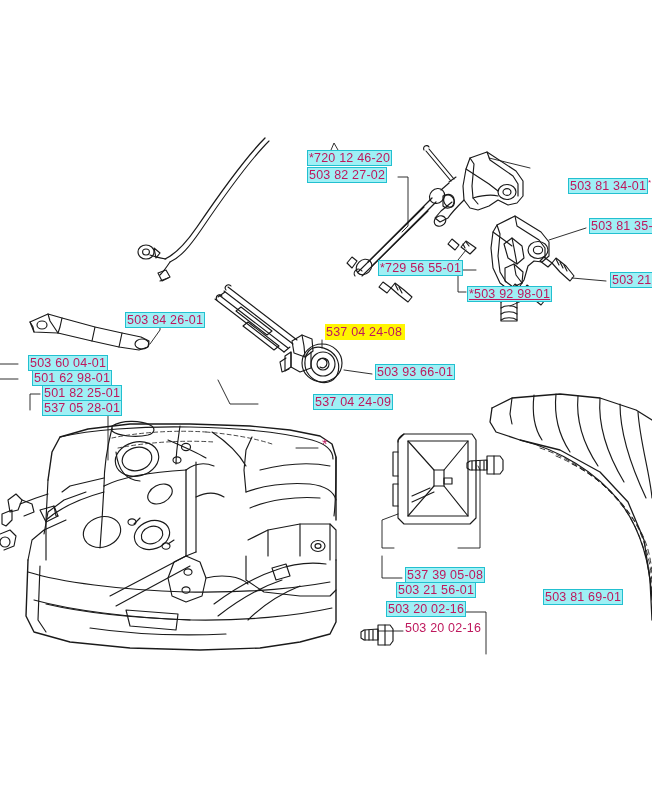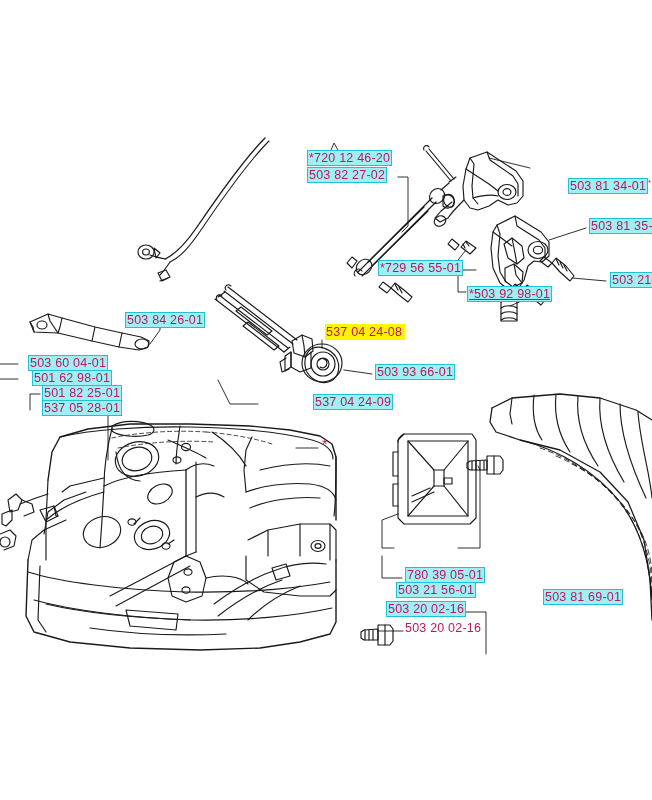--- a/index.html
+++ b/index.html
@@ -343,18 +343,18 @@
   <div class="lbl" style="left:467px;top:288px;text-decoration:underline;"><span class="hl-cyan">*503 92 98-01</span></div>
   <div class="lbl" style="left:101px;top:314px;margin-left:24px;"><span class="hl-cyan">503 84 26-01</span></div>
   <div class="lbl" style="left:325px;top:326px;"><span class="hl-yellow">537 04 24-08</span></div>
   <div class="lbl" style="left:20px;top:357px;margin-left:8px;"><span class="hl-cyan">503 60 04-01</span></div>
   <div class="lbl" style="left:375px;top:366px;"><span class="hl-cyan">503 93 66-01</span></div>
   <div class="lbl" style="left:12px;top:372px;margin-left:20px;"><span class="hl-cyan">501 62 98-01</span></div>
   <div class="lbl" style="left:42px;top:387px;"><span class="hl-cyan">501 82 25-01</span></div>
   <div class="lbl" style="left:42px;top:402px;text-align:right;"><span class="hl-cyan">537 05 28-01</span></div>
   <div class="lbl" style="left:278px;top:396px;margin-left:35px;"><span class="hl-cyan">537 04 24-09</span></div>
   <div class="lbl" style="left:396px;top:540px;margin-top:44px;"><span class="hl-cyan">503 21 56-01</span></div>
-  <div class="lbl" style="left:405px;top:569px;"><span class="hl-cyan">780 39 05-01</span></div>
+  <div class="lbl" style="left:405px;top:569px;"><span class="hl-cyan">537 39 05-08</span></div>
   <div class="lbl" style="left:503px;top:591px;padding-left:40px;"><span class="hl-cyan">503 81 69-01</span></div>
   <div class="lbl" style="left:386px;top:603px;"><span class="hl-cyan">503 20 02-16</span></div>
   <div class="lbl" style="left:405px;top:622px;"><span class="plain">503 20 02-16</span></div>
   <div class="lbl" style="left:322px;top:438px;font-size:14px;"><span>*</span></div>
 </div>
 
 </body></html>

